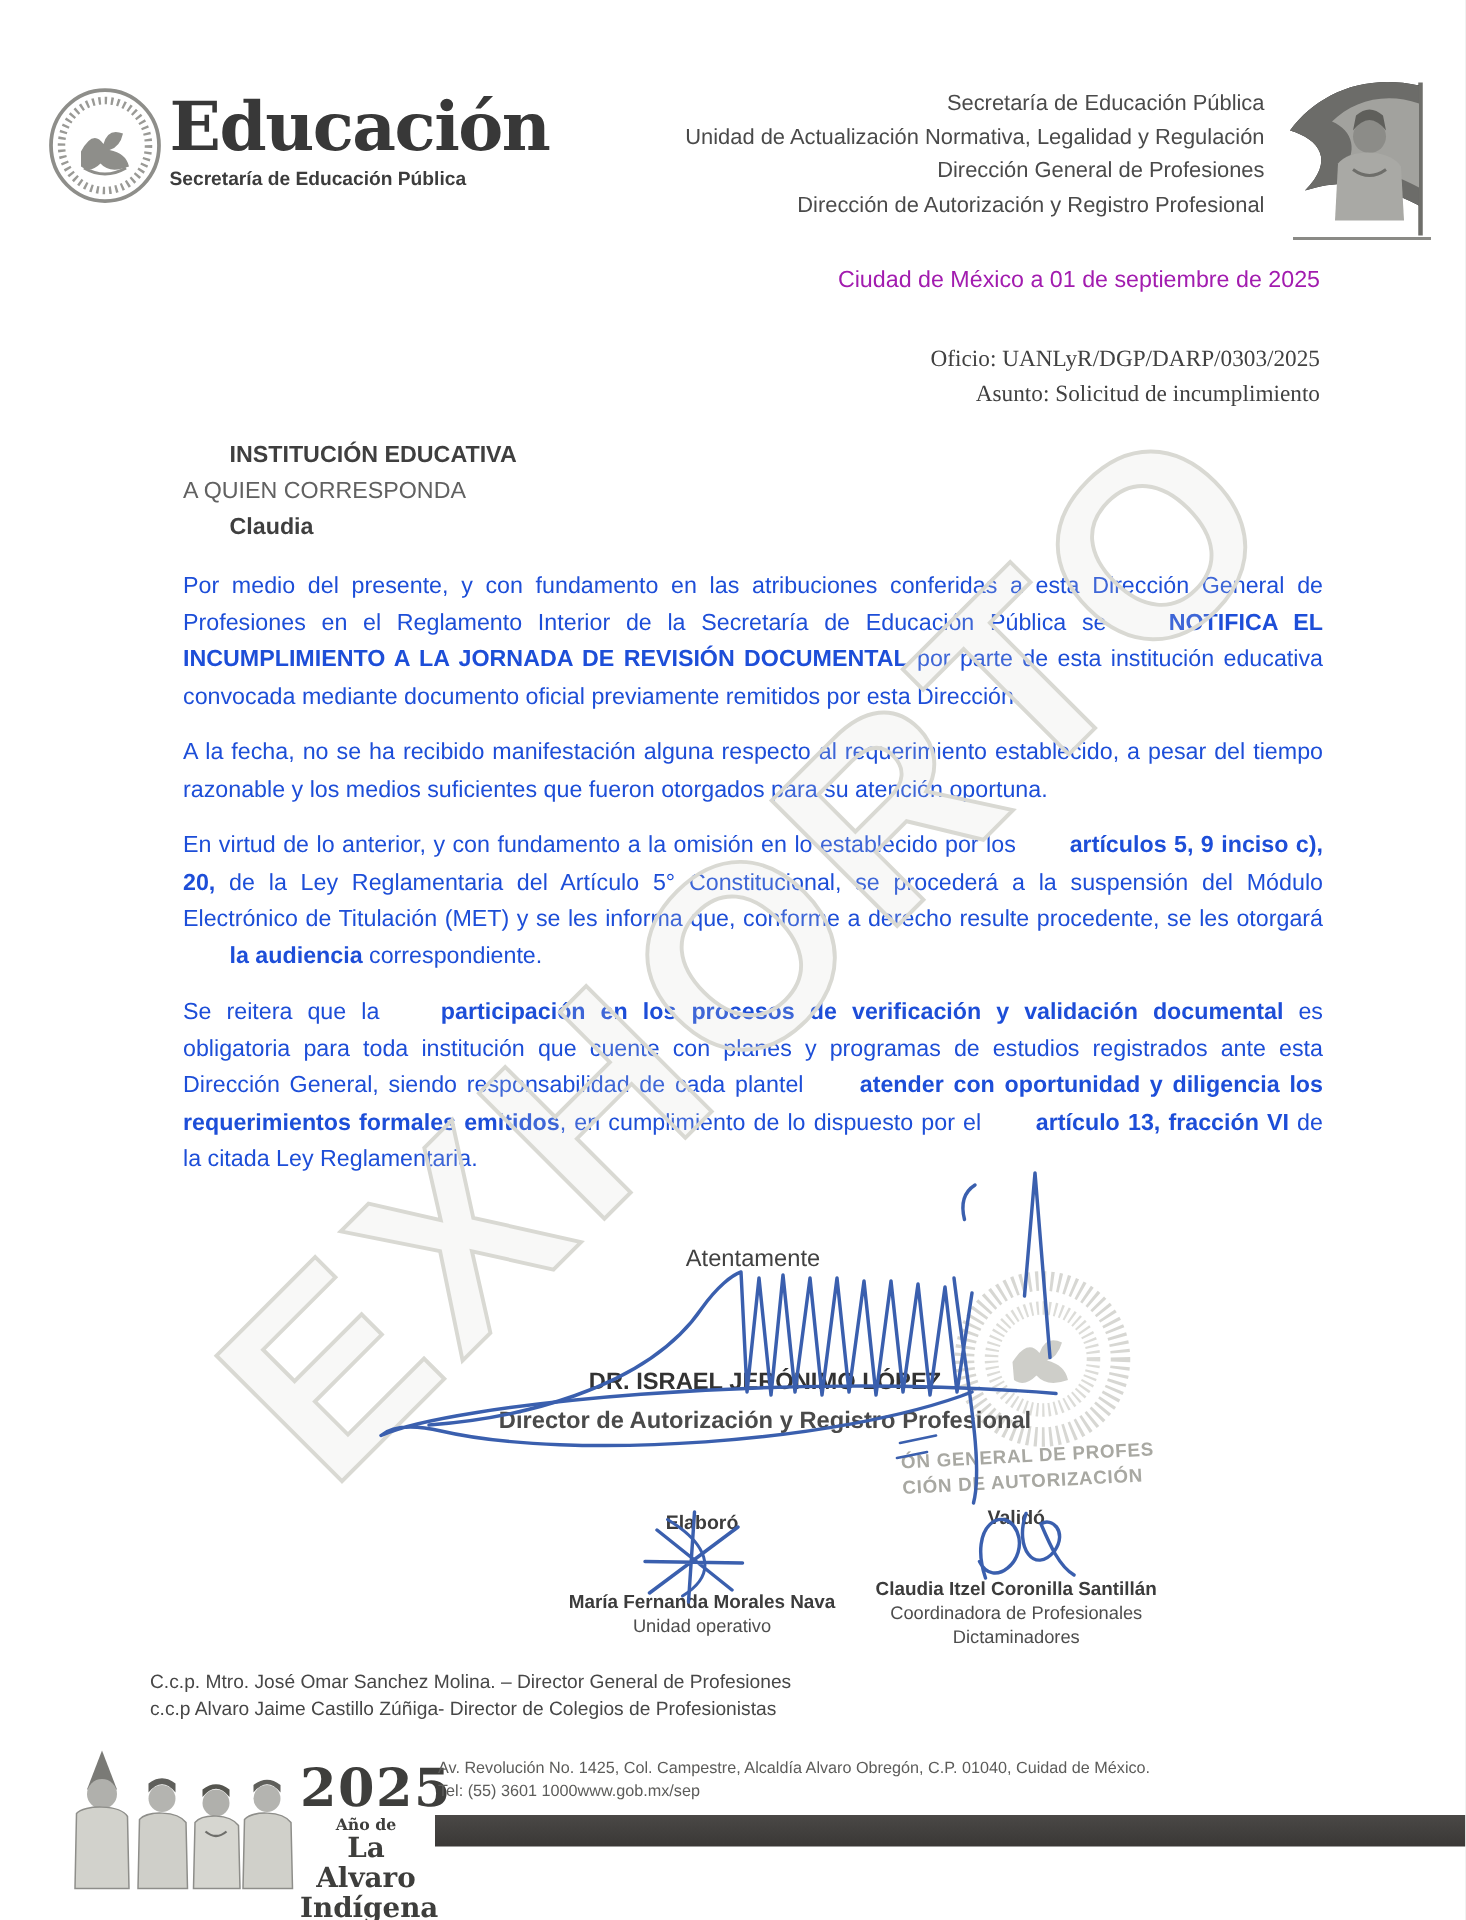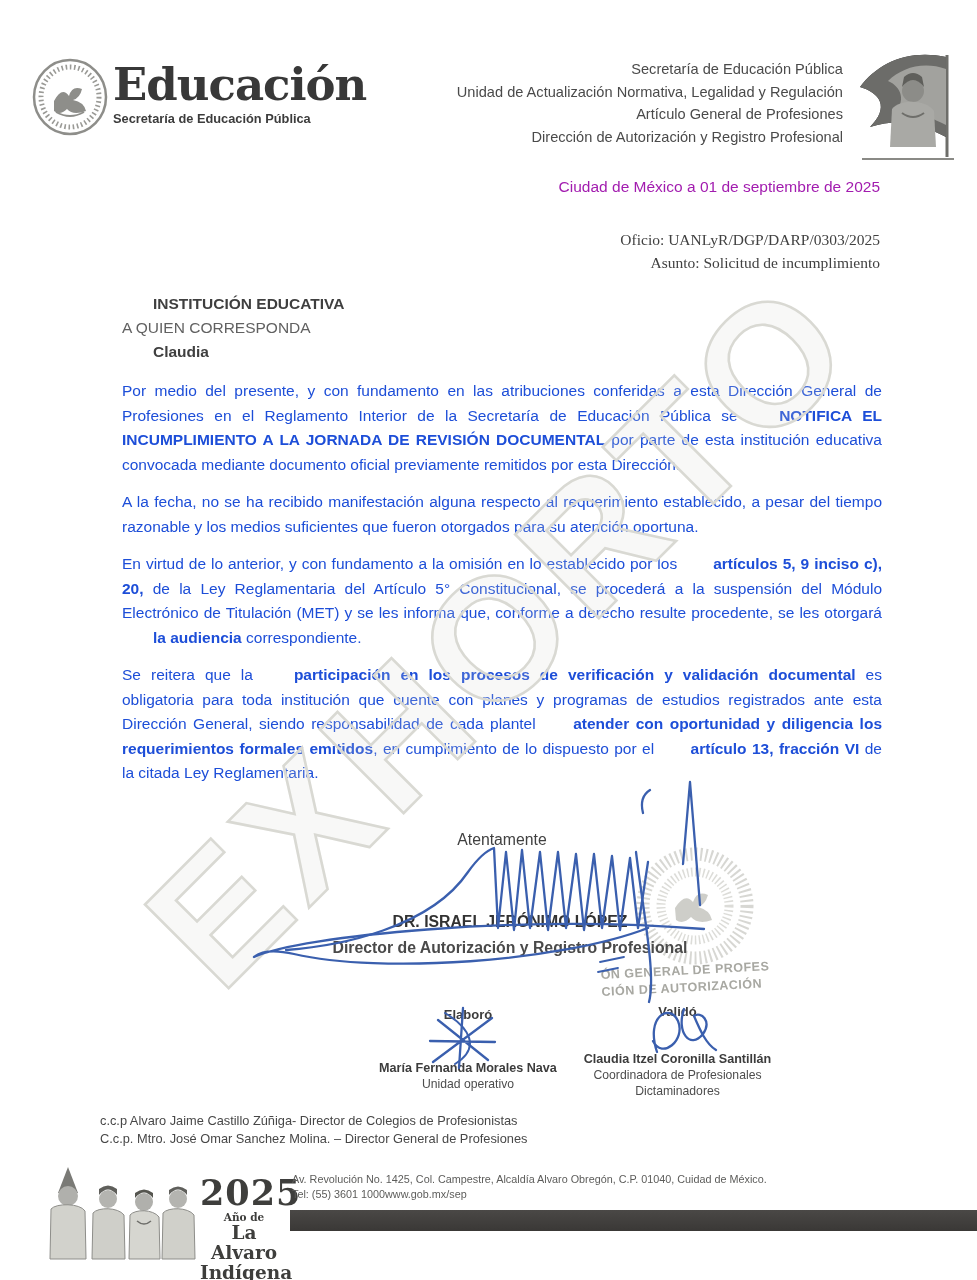--- a/index.html
+++ b/index.html
@@ -83,21 +83,21 @@
   </div>
 
   <div class="abs" style="left:113px;top:62px;">
     <div class="logo-title">Educación</div>
     <div class="logo-sub">Secretaría de Educación Pública</div>
   </div>
 
   <div class="abs dept">
     <div>Secretaría de Educación Pública</div>
     <div>Unidad de Actualización Normativa, Legalidad y Regulación</div>
-    <div>Artículo General de Profesiones</div>
+    <div>Dirección General de Profesiones</div>
     <div>Dirección de Autorización y Registro Profesional</div>
   </div>
 
   <div class="abs" style="left:850px;top:47px;">
     <svg width="118" height="118" viewBox="0 0 118 118">
       <line x1="97" y1="8" x2="97" y2="110" stroke="#6e6e6a" stroke-width="3"></line>
       <path d="M96,10 C58,2 28,16 10,40 C30,46 40,60 20,80 C52,70 72,78 96,90 Z" fill="#76767­2" opacity="0.9"></path>
       <path d="M96,10 C58,2 28,16 10,40 C30,46 40,60 20,80 C52,70 72,78 96,90 Z" fill="#767672" opacity="0.9"></path>
       <path d="M96,22 C74,14 52,20 38,34 C52,40 56,54 44,68 C64,62 80,70 96,78 Z" fill="#a2a29e"></path>
       <circle cx="63" cy="44" r="11" fill="#8c8c88"></circle>
@@ -168,22 +168,22 @@
 
       <path d="M433,1062 L492,1018 M438,1020 L488,1060 M463,1008 L459,1068 M430,1041 L495,1042"></path>
       <path d="M445,1013 C470,1028 481,1048 455,1064" stroke-width="2"></path>
 
       <path d="M657,1052 C645,1016 670,1003 678,1021 C686,1040 662,1060 653,1041"></path>
       <path d="M684,1009 C676,1032 690,1050 703,1034 C712,1021 701,1011 694,1016 C700,1030 706,1044 716,1050"></path>
     </g>
   </svg>
 
   <div class="abs ccp">
+    <div>C.c.p. Mtro. José Omar Sanchez Molina. – Director General de Profesiones</div>
     <div>c.c.p Alvaro Jaime Castillo Zúñiga- Director de Colegios de Profesionistas</div>
-    <div>C.c.p. Mtro. José Omar Sanchez Molina. – Director General de Profesiones</div>
   </div>
 
   <div class="abs" style="left:38px;top:1163px;">
     <svg width="160" height="97" viewBox="0 0 160 97">
       <path d="M20,30 L30,4 L40,30 Z" fill="#7a7a76"></path>
       <circle cx="30" cy="33" r="10" fill="#b0b0ac"></circle>
       <path d="M13,46 C18,40 42,40 47,48 L48,96 L12,96 Z" fill="#d2d2cc" stroke="#8e8e8a" stroke-width="1"></path>
       <circle cx="70" cy="36" r="9" fill="#b4b4b0"></circle>
       <path d="M61,32 q9,-11 18,0 l0,-6 q-9,-7 -18,0 z" fill="#5f5f5b"></path>
       <path d="M55,50 C60,44 80,44 86,52 L87,96 L54,96 Z" fill="#cfcfc9" stroke="#8e8e8a" stroke-width="1"></path>

